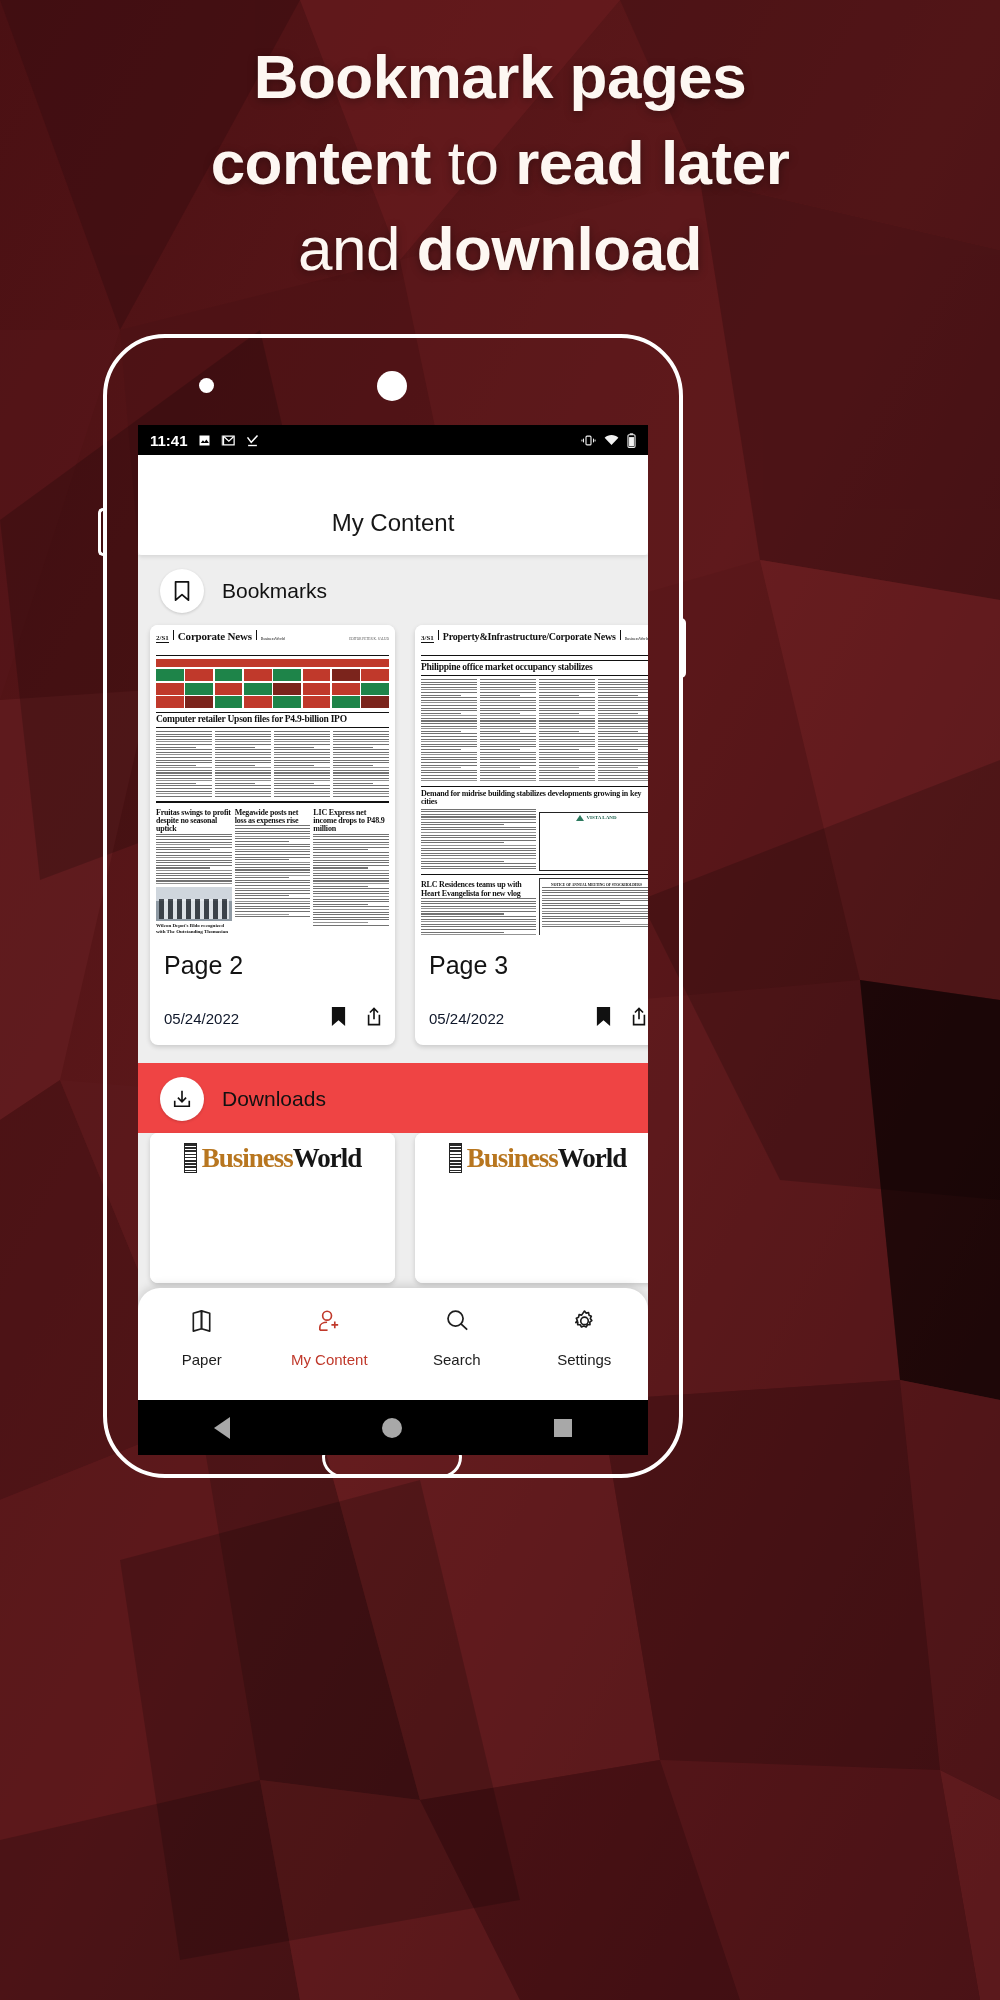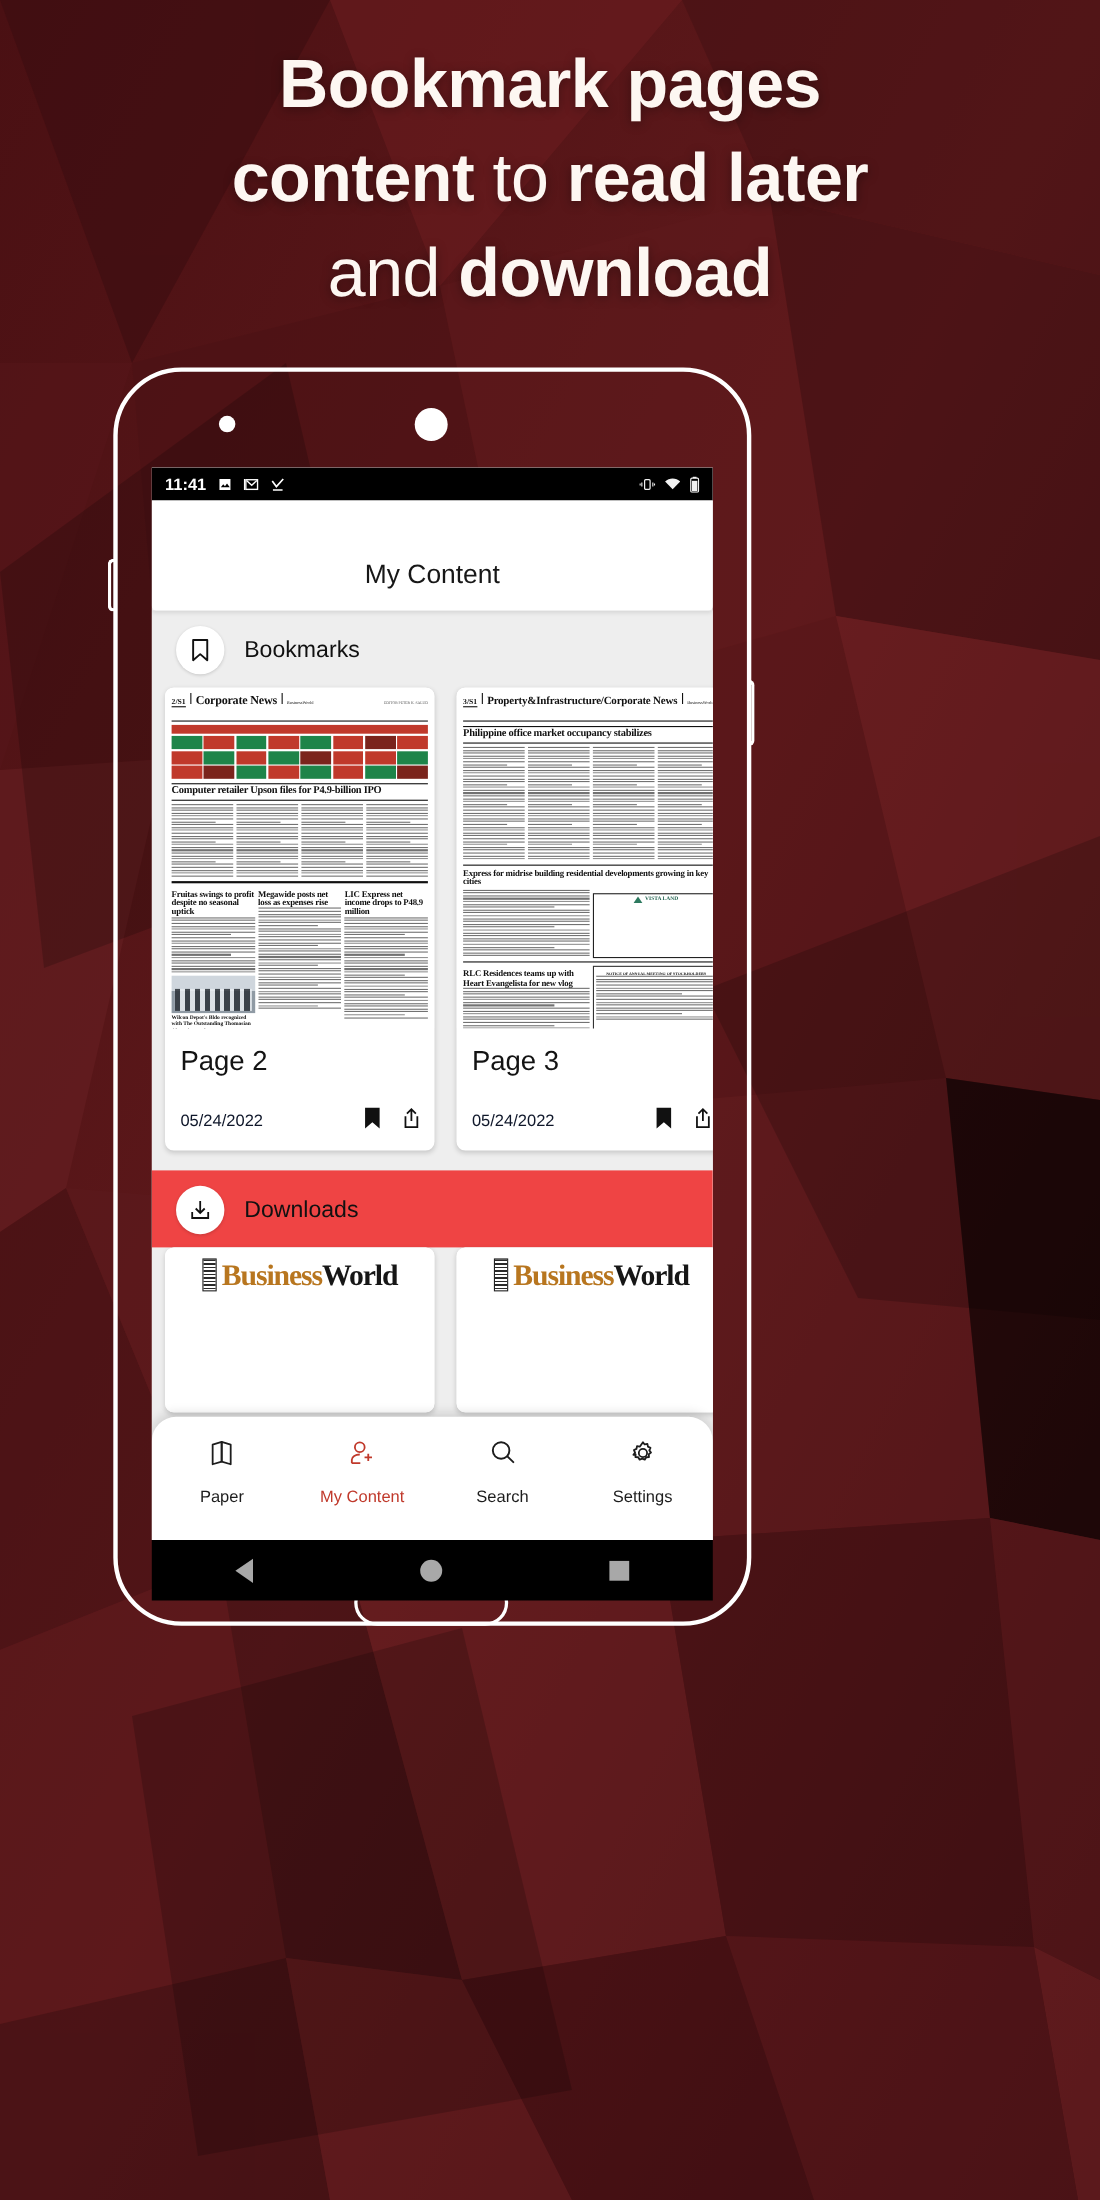--- a/index.html
+++ b/index.html
@@ -775,21 +775,21 @@
                   <i></i>
                   <i></i>
                   <i></i>
                   <i></i>
                   <i></i>
                   <i></i>
                   <i></i>
                 </span>
             </div>
             <div class="np-rule"></div>
-            <div class="np-hl2">Express for midrise building residential developments growing in key cities</div>
+            <div class="np-hl2">Demand for midrise building stabilizes developments growing in key cities</div>
             <div class="np-cols c2" style="margin-top:2px">
               <div>
                 <span class="txt">
                     <i></i>
                     <i></i>
                     <i></i>
                     <i></i>
                     <i></i>
                     <i></i>
                     <i></i>

